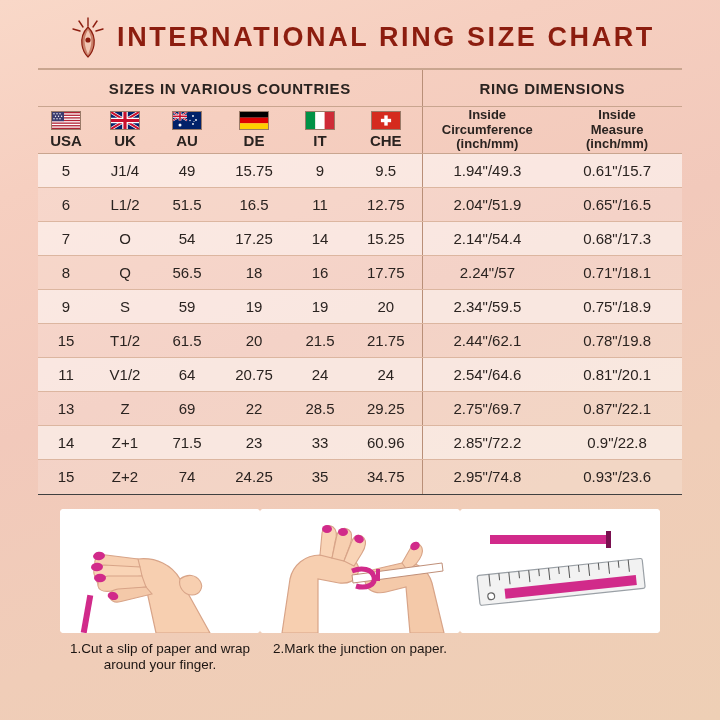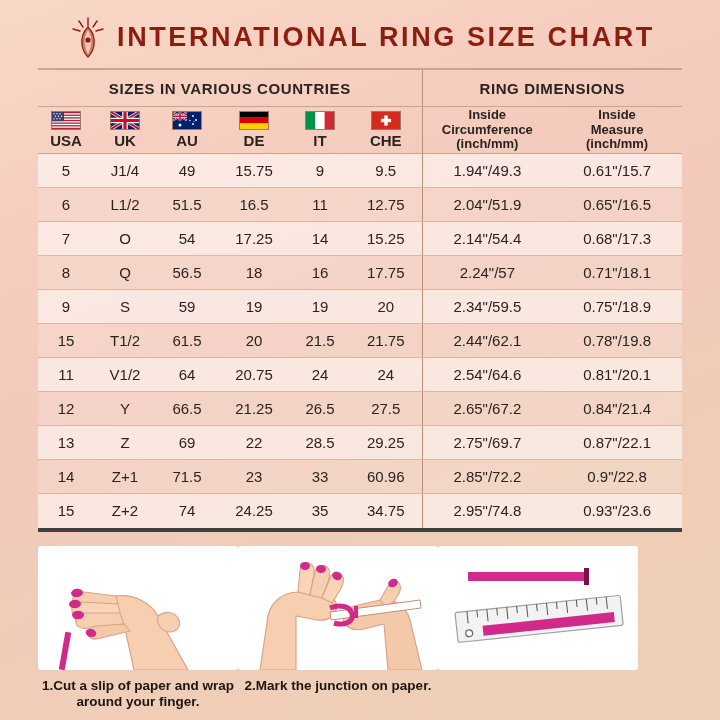--- a/index.html
+++ b/index.html
@@ -41,21 +41,21 @@
     letter-spacing: 2.6px;
     font-weight: bold;
     color: #8c1d0f;
     white-space: nowrap;
     font-family: "Liberation Sans", sans-serif;
   }
 
   
   .table-wrap {
     border-top: 1px solid #c9a58f;
-    border-bottom: 4px solid #404040;
+    border-bottom: 1px solid #404040;
   }
   table.chart {
     border-collapse: collapse;
     width: 644px;
     table-layout: fixed;
   }
   table.chart td, table.chart th {
     text-align: center;
     vertical-align: middle;
     font-size: 15px;
@@ -102,23 +102,22 @@
   tbody tr { height: 34px; }
   tbody tr:nth-child(odd) { background: rgba(255,255,255,0.55); }
   tbody tr:nth-child(even) { background: rgba(255,255,255,0.18); }
   tbody td { border-bottom: 1px solid #dcb6a0; }
   tbody tr:last-child td { border-bottom: none; }
   tbody td.sep { border-left: 1px solid #b98f78; }
 
   
   .steps {
     display: flex;
-    justify-content: flex-start;
+    justify-content: center;
     margin-top: 14px;
-    font-weight: bold;
   }
   .step {
     width: 200px;
   }
   .step-img {
     width: 200px;
     height: 124px;
     background: #fff;
     border-radius: 4px;
     overflow: hidden;
@@ -345,30 +344,20 @@
         </tr>
         <tr>
           <td>11</td>
           <td>V1/2</td>
           <td>64</td>
           <td>20.75</td>
           <td>24</td>
           <td>24</td>
           <td class="sep">2.54"/64.6</td>
           <td>0.81"/20.1</td>
-        </tr>
-        <tr>
-          <td>12</td>
-          <td>Y</td>
-          <td>66.5</td>
-          <td>21.25</td>
-          <td>26.5</td>
-          <td>27.5</td>
-          <td class="sep">2.65"/67.2</td>
-          <td>0.84"/21.4</td>
         </tr>
         <tr>
           <td>13</td>
           <td>Z</td>
           <td>69</td>
           <td>22</td>
           <td>28.5</td>
           <td>29.25</td>
           <td class="sep">2.75"/69.7</td>
           <td>0.87"/22.1</td>

